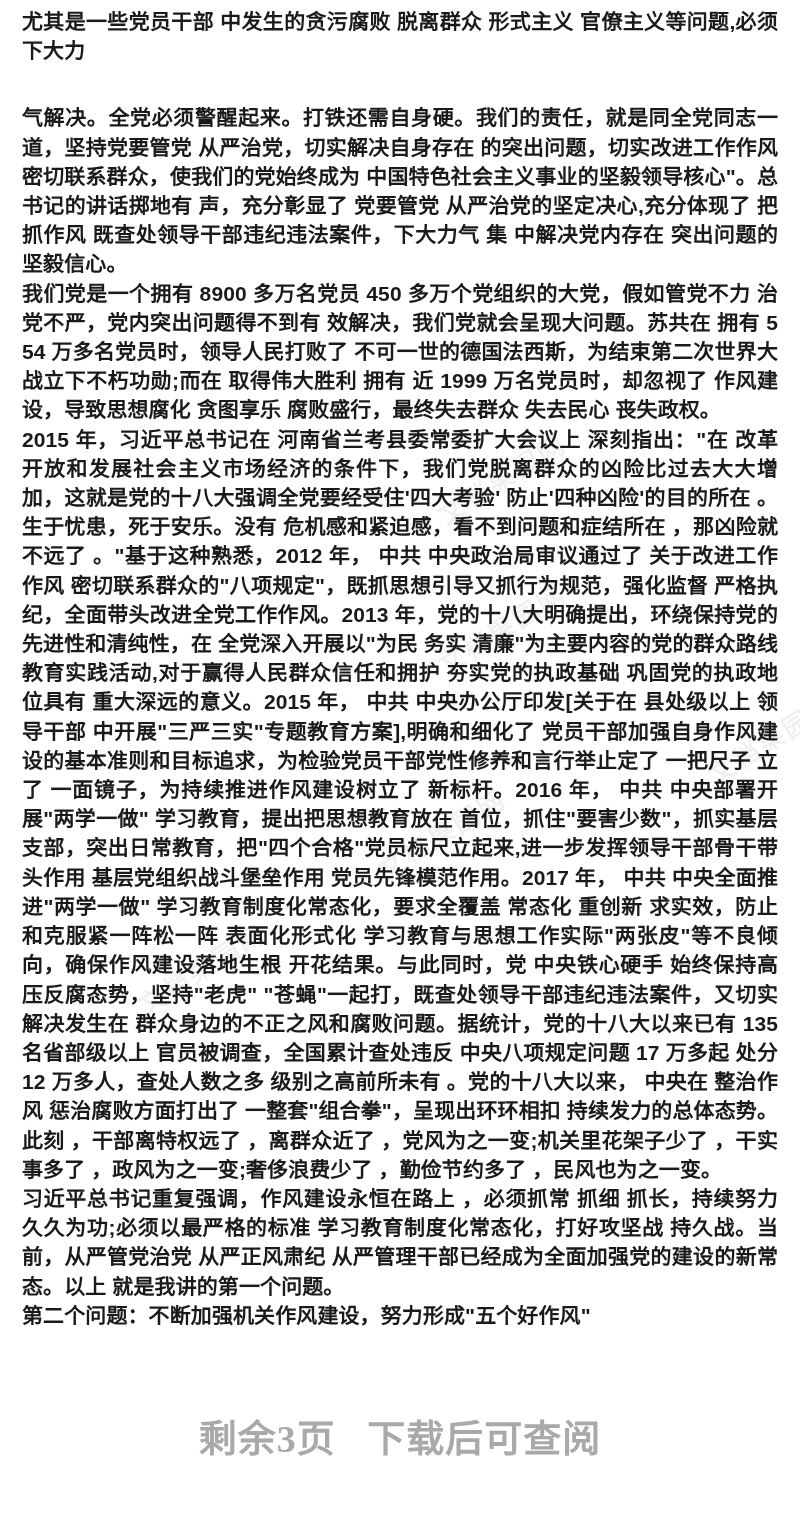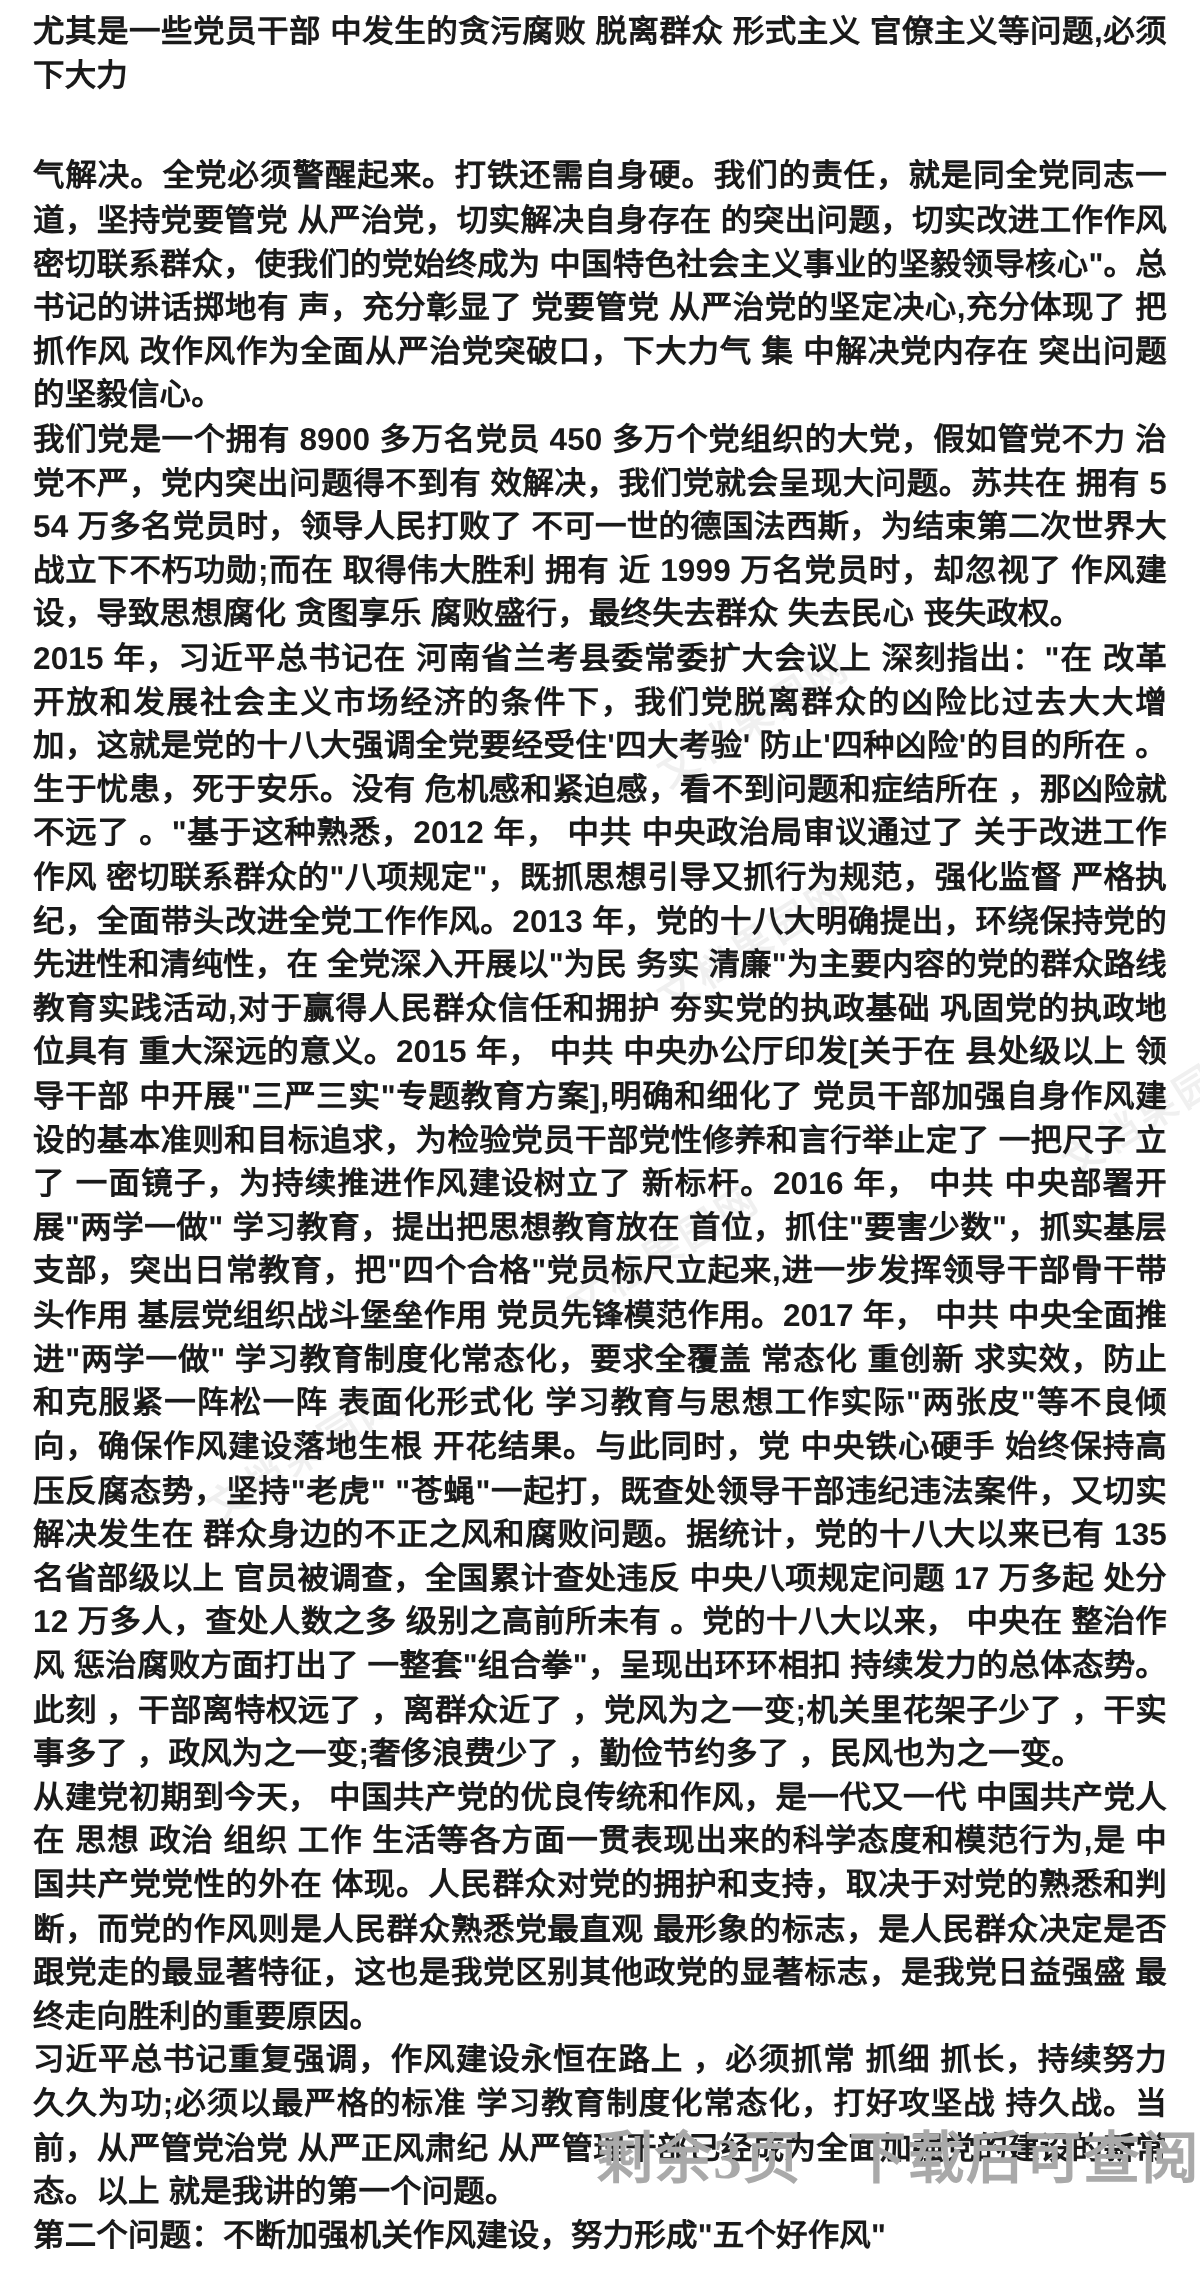--- a/index.html
+++ b/index.html
@@ -86,21 +86,21 @@
 
   
   .para { text-align-last: left; }
 
   
   .footer-notice {
     position: absolute;
     left: 0;
     right: 0;
     top: 1408px;
-    text-align: right;
+    text-align: center;
     z-index: 2;
   }
   .footer-notice .notice-text {
     display: inline-block;
     color: #a9a9a9;
     font-size: 38px;
     font-weight: bold;
     letter-spacing: 1px;
     font-family: "Liberation Serif", "DejaVu Serif", serif;
     white-space: pre;
@@ -117,24 +117,23 @@
     <span class="watermark wm3">文档果园网</span>
     <span class="watermark wm4">文档果园网</span>
     <span class="watermark wm5">文档果园网</span>
   </div>
 
   <div class="doc-body">
 
     <p class="para para-first">尤其是一些党员干部 中发生的贪污腐败 脱离群众 形式主义 官僚主义等问题,必须下大力</p>
     <div class="gap-after-first"></div>
 
-    <p class="para">气解决。全党必须警醒起来。打铁还需自身硬。我们的责任，就是同全党同志一道，坚持党要管党 从严治党，切实解决自身存在 的突出问题，切实改进工作作风 密切联系群众，使我们的党始终成为 中国特色社会主义事业的坚毅领导核心"。总书记的讲话掷地有 声，充分彰显了 党要管党 从严治党的坚定决心,充分体现了 把抓作风 改作风作为全面从严治党突破口，下大力气 集 中解决党内存在 突出问题的坚毅信心。</p>
+    <p class="para">气解决。全党必须警醒起来。打铁还需自身硬。我们的责任，就是同全党同志一道，坚持党要管党 从严治党，切实解决自身存在 的突出问题，切实改进工作作风 密切联系群众，使我们的党始终成为 中国特色社会主义事业的坚毅领导核心"。总书记的讲话掷地有 声，充分彰显了 党要管党 从严治党的坚定决心,充分体现了 把抓作风 既查处领导干部违纪违法案件，下大力气 集 中解决党内存在 突出问题的坚毅信心。</p>
     <p class="para">我们党是一个拥有 8900 多万名党员 450 多万个党组织的大党，假如管党不力 治党不严，党内突出问题得不到有 效解决，我们党就会呈现大问题。苏共在 拥有 554 万多名党员时，领导人民打败了 不可一世的德国法西斯，为结束第二次世界大战立下不朽功勋;而在 取得伟大胜利 拥有 近 1999 万名党员时，却忽视了 作风建设，导致思想腐化 贪图享乐 腐败盛行，最终失去群众 失去民心 丧失政权。</p>
     <p class="para">2015 年，习近平总书记在 河南省兰考县委常委扩大会议上 深刻指出："在 改革开放和发展社会主义市场经济的条件下，我们党脱离群众的凶险比过去大大增加，这就是党的十八大强调全党要经受住'四大考验' 防止'四种凶险'的目的所在 。生于忧患，死于安乐。没有 危机感和紧迫感，看不到问题和症结所在 ，那凶险就不远了 。"基于这种熟悉，2012 年， 中共 中央政治局审议通过了 关于改进工作作风 密切联系群众的"八项规定"，既抓思想引导又抓行为规范，强化监督 严格执纪，全面带头改进全党工作作风。2013 年，党的十八大明确提出，环绕保持党的先进性和清纯性，在 全党深入开展以"为民 务实 清廉"为主要内容的党的群众路线教育实践活动,对于赢得人民群众信任和拥护 夯实党的执政基础 巩固党的执政地位具有 重大深远的意义。2015 年， 中共 中央办公厅印发[关于在 县处级以上 领导干部 中开展"三严三实"专题教育方案],明确和细化了 党员干部加强自身作风建设的基本准则和目标追求，为检验党员干部党性修养和言行举止定了 一把尺子 立了 一面镜子，为持续推进作风建设树立了 新标杆。2016 年， 中共 中央部署开展"两学一做" 学习教育，提出把思想教育放在 首位，抓住"要害少数"，抓实基层支部，突出日常教育，把"四个合格"党员标尺立起来,进一步发挥领导干部骨干带头作用 基层党组织战斗堡垒作用 党员先锋模范作用。2017 年， 中共 中央全面推进"两学一做" 学习教育制度化常态化，要求全覆盖 常态化 重创新 求实效，防止和克服紧一阵松一阵 表面化形式化 学习教育与思想工作实际"两张皮"等不良倾向，确保作风建设落地生根 开花结果。与此同时，党 中央铁心硬手 始终保持高压反腐态势，坚持"老虎" "苍蝇"一起打，既查处领导干部违纪违法案件，又切实解决发生在 群众身边的不正之风和腐败问题。据统计，党的十八大以来已有 135 名省部级以上 官员被调查，全国累计查处违反 中央八项规定问题 17 万多起 处分 12 万多人，查处人数之多 级别之高前所未有 。党的十八大以来， 中央在 整治作风 惩治腐败方面打出了 一整套"组合拳"，呈现出环环相扣 持续发力的总体态势。此刻 ，干部离特权远了 ，离群众近了 ，党风为之一变;机关里花架子少了 ，干实事多了 ，政风为之一变;奢侈浪费少了 ，勤俭节约多了 ，民风也为之一变。</p>
-    <p class="para">从建党初期到今天， 中国共产党的优良传统和作风，是一代又一代 中国共产党人在 思想 政治 组织 工作 生活等各方面一贯表现出来的科学态度和模范行为,是 中国共产党党性的外在 体现。人民群众对党的拥护和支持，取决于对党的熟悉和判断，而党的作风则是人民群众熟悉党最直观 最形象的标志，是人民群众决定是否跟党走的最显著特征，这也是我党区别其他政党的显著标志，是我党日益强盛 最终走向胜利的重要原因。</p>
     <p class="para">习近平总书记重复强调，作风建设永恒在路上 ，必须抓常 抓细 抓长，持续努力 久久为功;必须以最严格的标准 学习教育制度化常态化，打好攻坚战 持久战。当前，从严管党治党 从严正风肃纪 从严管理干部已经成为全面加强党的建设的新常态。以上 就是我讲的第一个问题。</p>
     <p class="para">第二个问题：不断加强机关作风建设，努力形成"五个好作风"</p>
 
   </div>
 
   <div class="footer-notice">
     <span class="notice-text">剩余3页   下载后可查阅</span>
   </div>
 
 </div>

